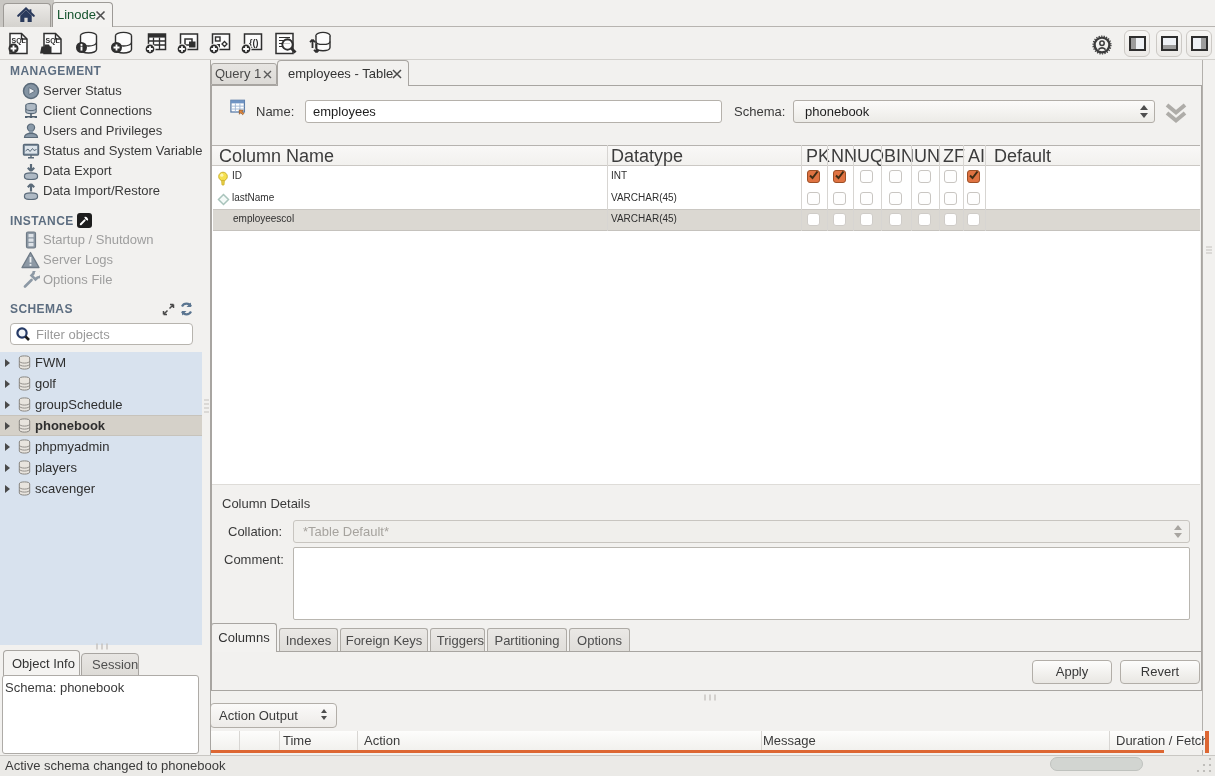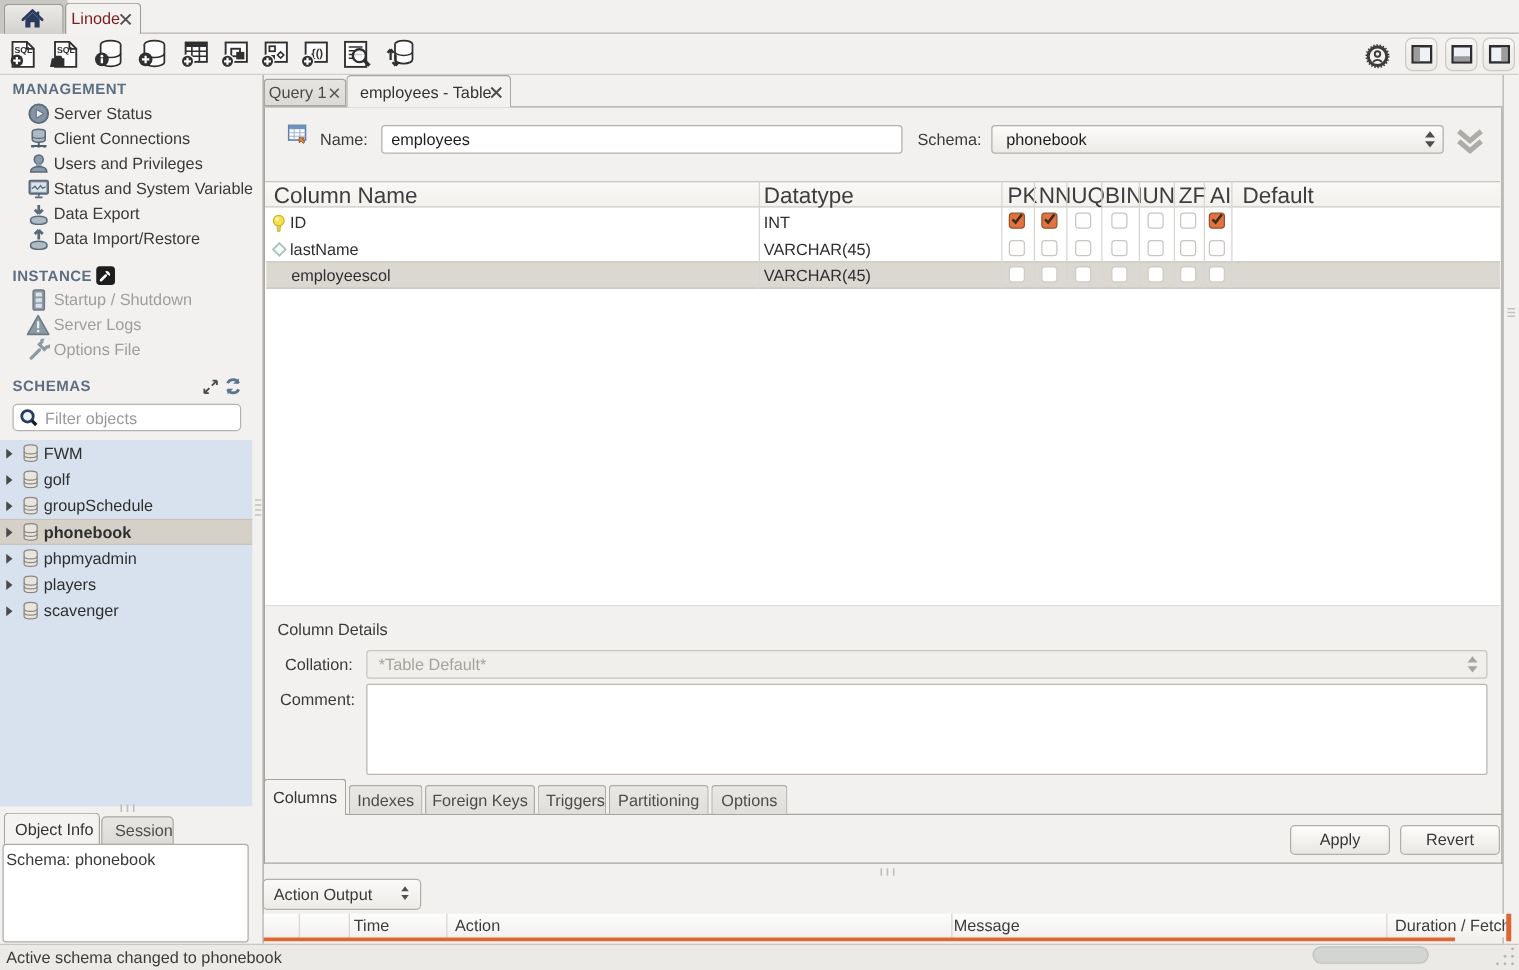--- a/index.html
+++ b/index.html
@@ -21,41 +21,41 @@
 .schrow { height:21px; line-height:21px; font-size:13px; color:#2e2e2e; width:202px; }
 .schrow .arr { position:absolute; left:5px; top:7px; width:0; height:0; border-left:5px solid #4a4a4a; border-top:4px solid transparent; border-bottom:4px solid transparent; }
 .schrow .nm { position:absolute; left:35px; top:0; }
 .schrow svg.dbi { position:absolute; left:17px; top:3px; }
 
 .gsep { top:145px; width:1px; height:86px; background:#d7d5d2; z-index:3; }
 .ghead { top:145px; height:21px; line-height:22px; font-size:18px; color:#3d3d3d; }
 .cb { z-index:4; width:13px; height:13px; background:#fefefe; border:1px solid #c9c6c2; border-radius:3px; }
 .cb.on { background:#e07342; border:1px solid #9d4f26; }
 .cb.sel { border:1px solid #cfccc8; background:#fff; }
-.rowtxt { font-size:13px; color:#2f2f2f; }
+.rowtxt { font-size:10px; color:#2f2f2f; }
 
 .btab { font-size:13px; color:#4c4c4c; text-align:center; background:linear-gradient(#eae8e5,#e0deda); border:1px solid #aeaba6; border-bottom:none; border-radius:3px 3px 0 0; top:628px; height:23px; line-height:23px; }
 .btn { height:24px; line-height:22px; text-align:center; font-size:13px; color:#383838; background:linear-gradient(#fdfdfc,#e9e7e3); border:1px solid #b2aea8; border-radius:4px; top:660px; width:80px; }
 .spin { position:absolute; width:0; height:0; border-left:4px solid transparent; border-right:4px solid transparent; }
 .spin.up { border-bottom:5px solid #4e4e4e; }
 .spin.dn { border-top:5px solid #4e4e4e; }
 </style>
 </head>
 <body>
 
 <div class="abs" id="topdark"></div>
 <div class="abs" id="topline"></div>
 <div class="abs" id="hometab"></div>
 <svg class="abs" style="left:17px;top:7px" width="18" height="16" viewBox="0 0 22 19">
   <path d="M1.5 10.5 L11 1.5 L20.5 10.5" fill="none" stroke="#2a3a5c" stroke-width="2.6" stroke-linecap="round"></path>
   <path d="M4 10 L4 18 L9 18 L9 13 L13 13 L13 18 L18 18 L18 10 L11 3.5 Z" fill="#2a3a5c"></path>
   <rect x="15.2" y="2.5" width="2.4" height="4" fill="#2a3a5c"></rect>
 </svg>
 <div class="abs" id="linodetab"></div>
-<div class="abs t13" style="left:57px;top:7px;color:#7f1d1d;">Linode</div>
+<div class="abs t13" style="left:57px;top:7px;color:#14532d;">Linode</div>
 <svg class="abs" style="left:95px;top:10px" width="11" height="11" viewBox="0 0 11 11">
     <path d="M1.5 1.5 L9.5 9.5 M9.5 1.5 L1.5 9.5" stroke="#4f4f4f" stroke-width="1.6"></path>
   </svg>
 
 <svg class="abs" style="left:7px;top:32px" width="23" height="23" viewBox="0 0 23 23">
   <path d="M3 1.5 H14.5 L20 7 V21.5 H3 Z" fill="#fcfcfc" stroke="#2f2f2f" stroke-width="1.5"></path>
   <path d="M14.5 1.5 L14.5 7 L20 7" fill="none" stroke="#2f2f2f" stroke-width="1.4"></path>
   <text x="4.5" y="10.5" font-family="Liberation Sans" font-size="7" font-weight="bold" fill="#2f2f2f">SQL</text>
   <circle cx="6.5" cy="16.5" r="5.0" fill="#2f2f2f"></circle>
   <path d="M6.5 13.6 V19.4 M3.6 16.5 H9.4" stroke="#fff" stroke-width="1.8"></path>

